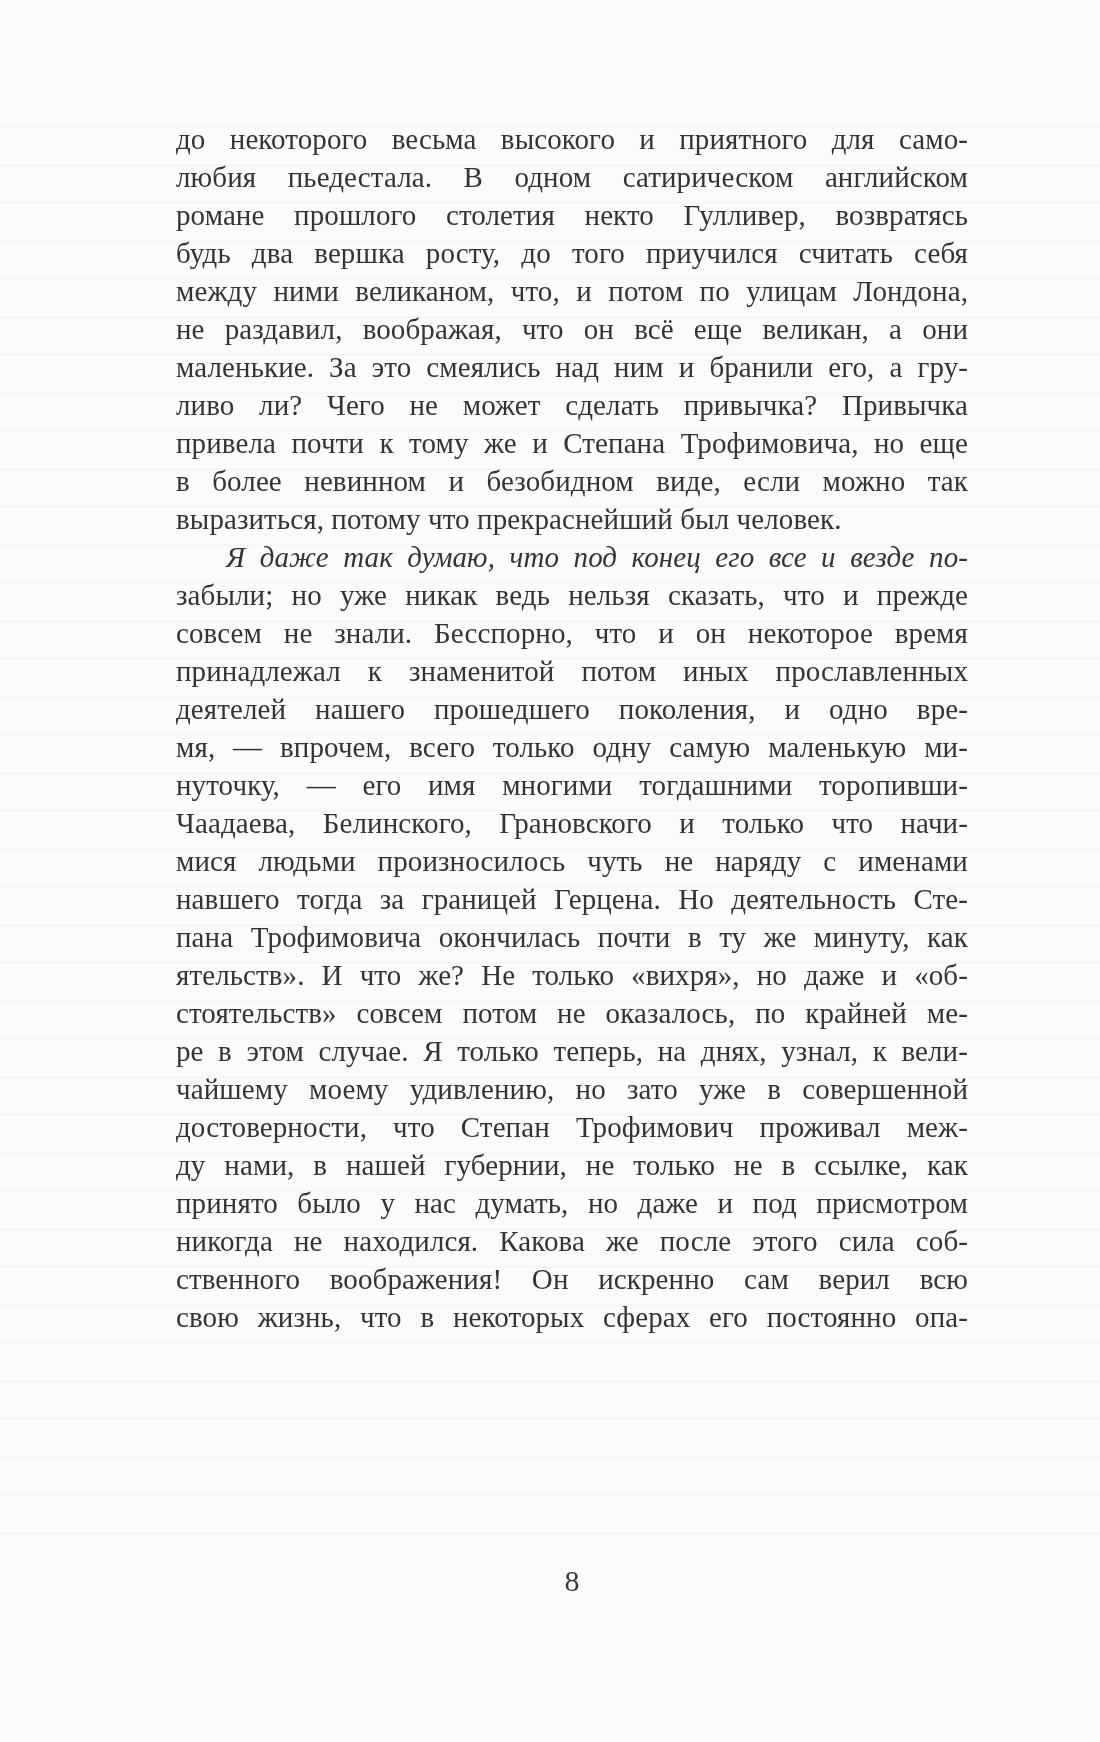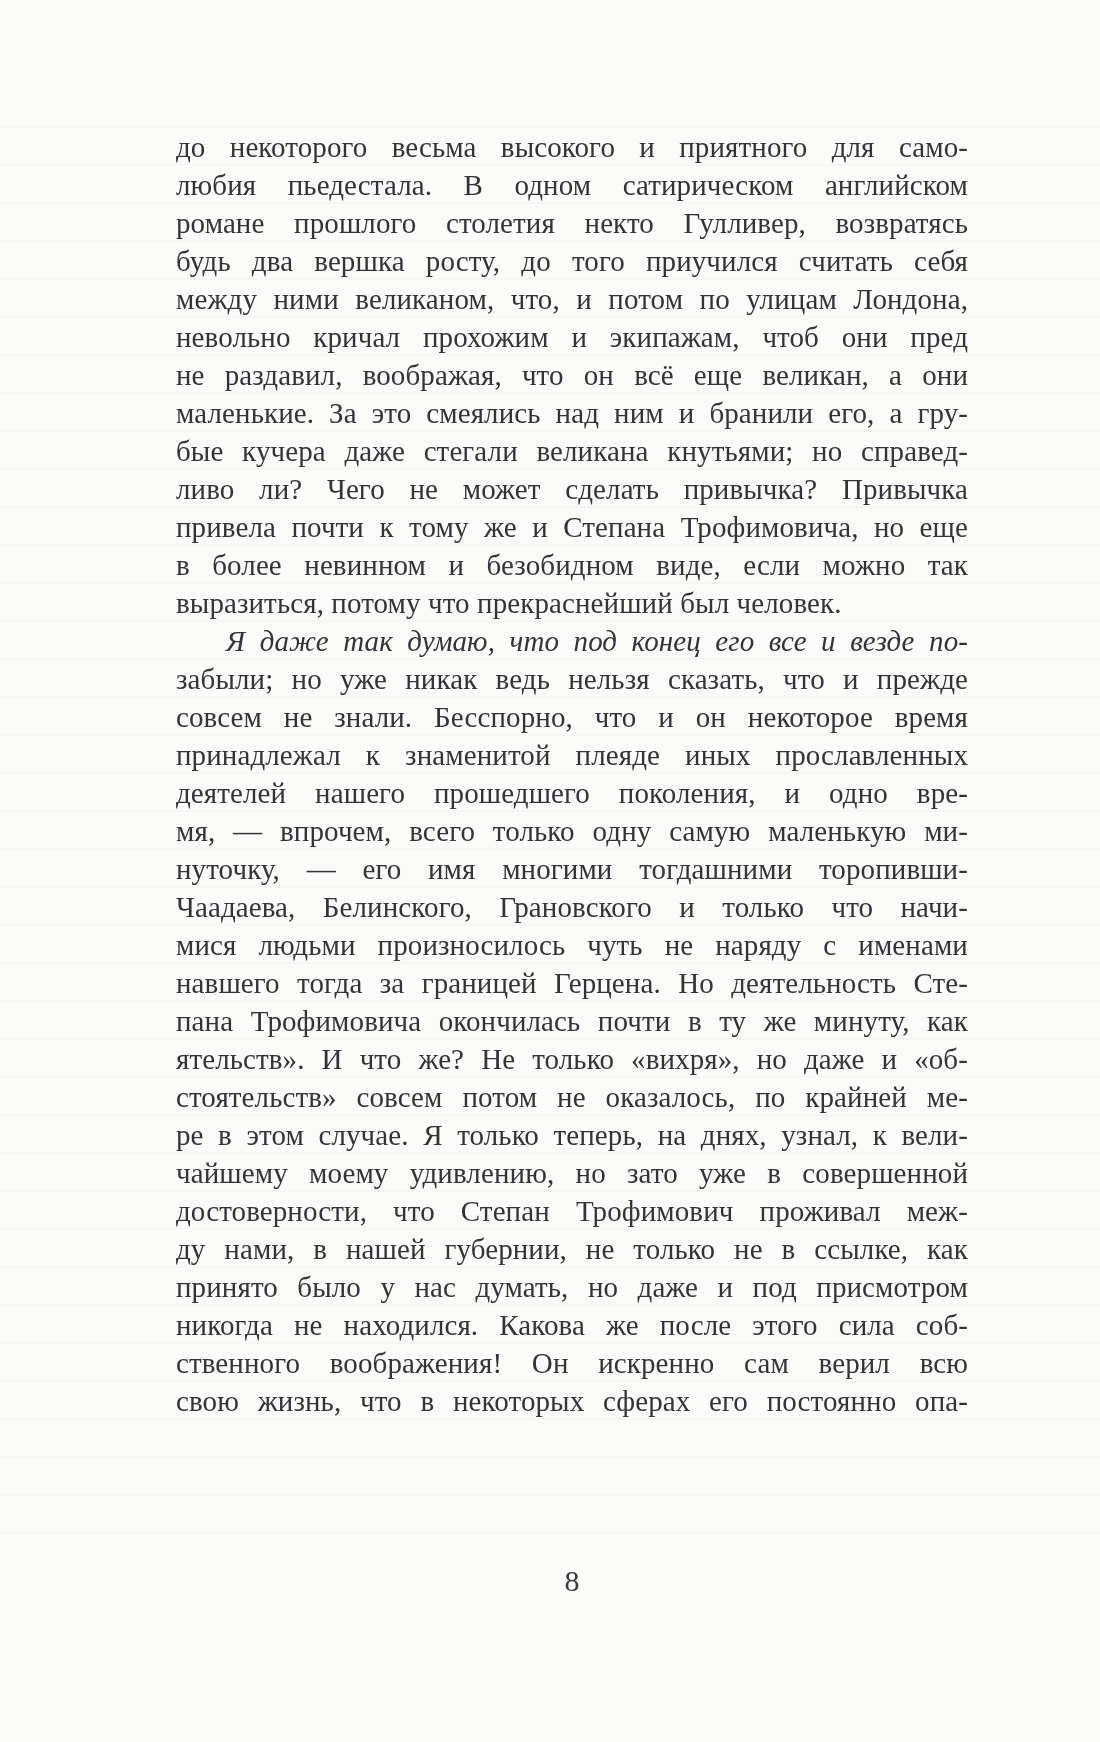--- a/index.html
+++ b/index.html
@@ -24,21 +24,21 @@
         rgba(120,120,125,0.035) 0px,
         rgba(120,120,125,0.035) 2px,
         rgba(0,0,0,0) 2px,
         rgba(0,0,0,0) 38px
       ) 0 126px / 100% 1410px no-repeat,
       #fbfbf9;
   }
   .text-block {
     position: absolute;
     left: 176px;
-    top: 128px;
+    top: 120px;
     width: 792px;
     font-size: 29px;
     line-height: 38px;
     letter-spacing: 0.1px;
   }
   .line {
     height: 38px;
     overflow: hidden;
     text-align: justify;
     text-align-last: justify;
@@ -66,32 +66,30 @@
 </head>
 <body>
 
 <div class="page">
   <div class="text-block" id="text-block">
       <div class="line">до некоторого весьма высокого и приятного для само-</div>
       <div class="line">любия пьедестала. В одном сатирическом английском</div>
       <div class="line">романе прошлого столетия некто Гулливер, возвратясь</div>
       <div class="line">будь два вершка росту, до того приучился считать себя</div>
       <div class="line">между ними великаном, что, и потом по улицам Лондона,</div>
-      <div class="line">невольно кричал прохожим и экипажам, чтоб они пред</div>
       <div class="line">не раздавил, воображая, что он всё еще великан, а они</div>
       <div class="line">маленькие. За это смеялись над ним и бранили его, а гру-</div>
-      <div class="line">бые кучера даже стегали великана кнутьями; но справед-</div>
       <div class="line">ливо ли? Чего не может сделать привычка? Привычка</div>
       <div class="line">привела почти к тому же и Степана Трофимовича, но еще</div>
       <div class="line">в более невинном и безобидном виде, если можно так</div>
       <div class="line para-end">выразиться, потому что прекраснейший был человек.</div>
       <div class="line indent">Я даже так думаю, что под конец его все и везде по-</div>
       <div class="line">забыли; но уже никак ведь нельзя сказать, что и прежде</div>
       <div class="line">совсем не знали. Бесспорно, что и он некоторое время</div>
-      <div class="line">принадлежал к знаменитой плеяде иных прославленных</div>
+      <div class="line">принадлежал к знаменитой потом иных прославленных</div>
       <div class="line">деятелей нашего прошедшего поколения, и одно вре-</div>
       <div class="line">мя, — впрочем, всего только одну самую маленькую ми-</div>
       <div class="line">нуточку, — его имя многими тогдашними торопивши-</div>
       <div class="line">Чаадаева, Белинского, Грановского и только что начи-</div>
       <div class="line">мися людьми произносилось чуть не наряду с именами</div>
       <div class="line">навшего тогда за границей Герцена. Но деятельность Сте-</div>
       <div class="line">пана Трофимовича окончилась почти в ту же минуту, как</div>
       <div class="line">ятельств». И что же? Не только «вихря», но даже и «об-</div>
       <div class="line">стоятельств» совсем потом не оказалось, по крайней ме-</div>
       <div class="line">ре в этом случае. Я только теперь, на днях, узнал, к вели-</div>

